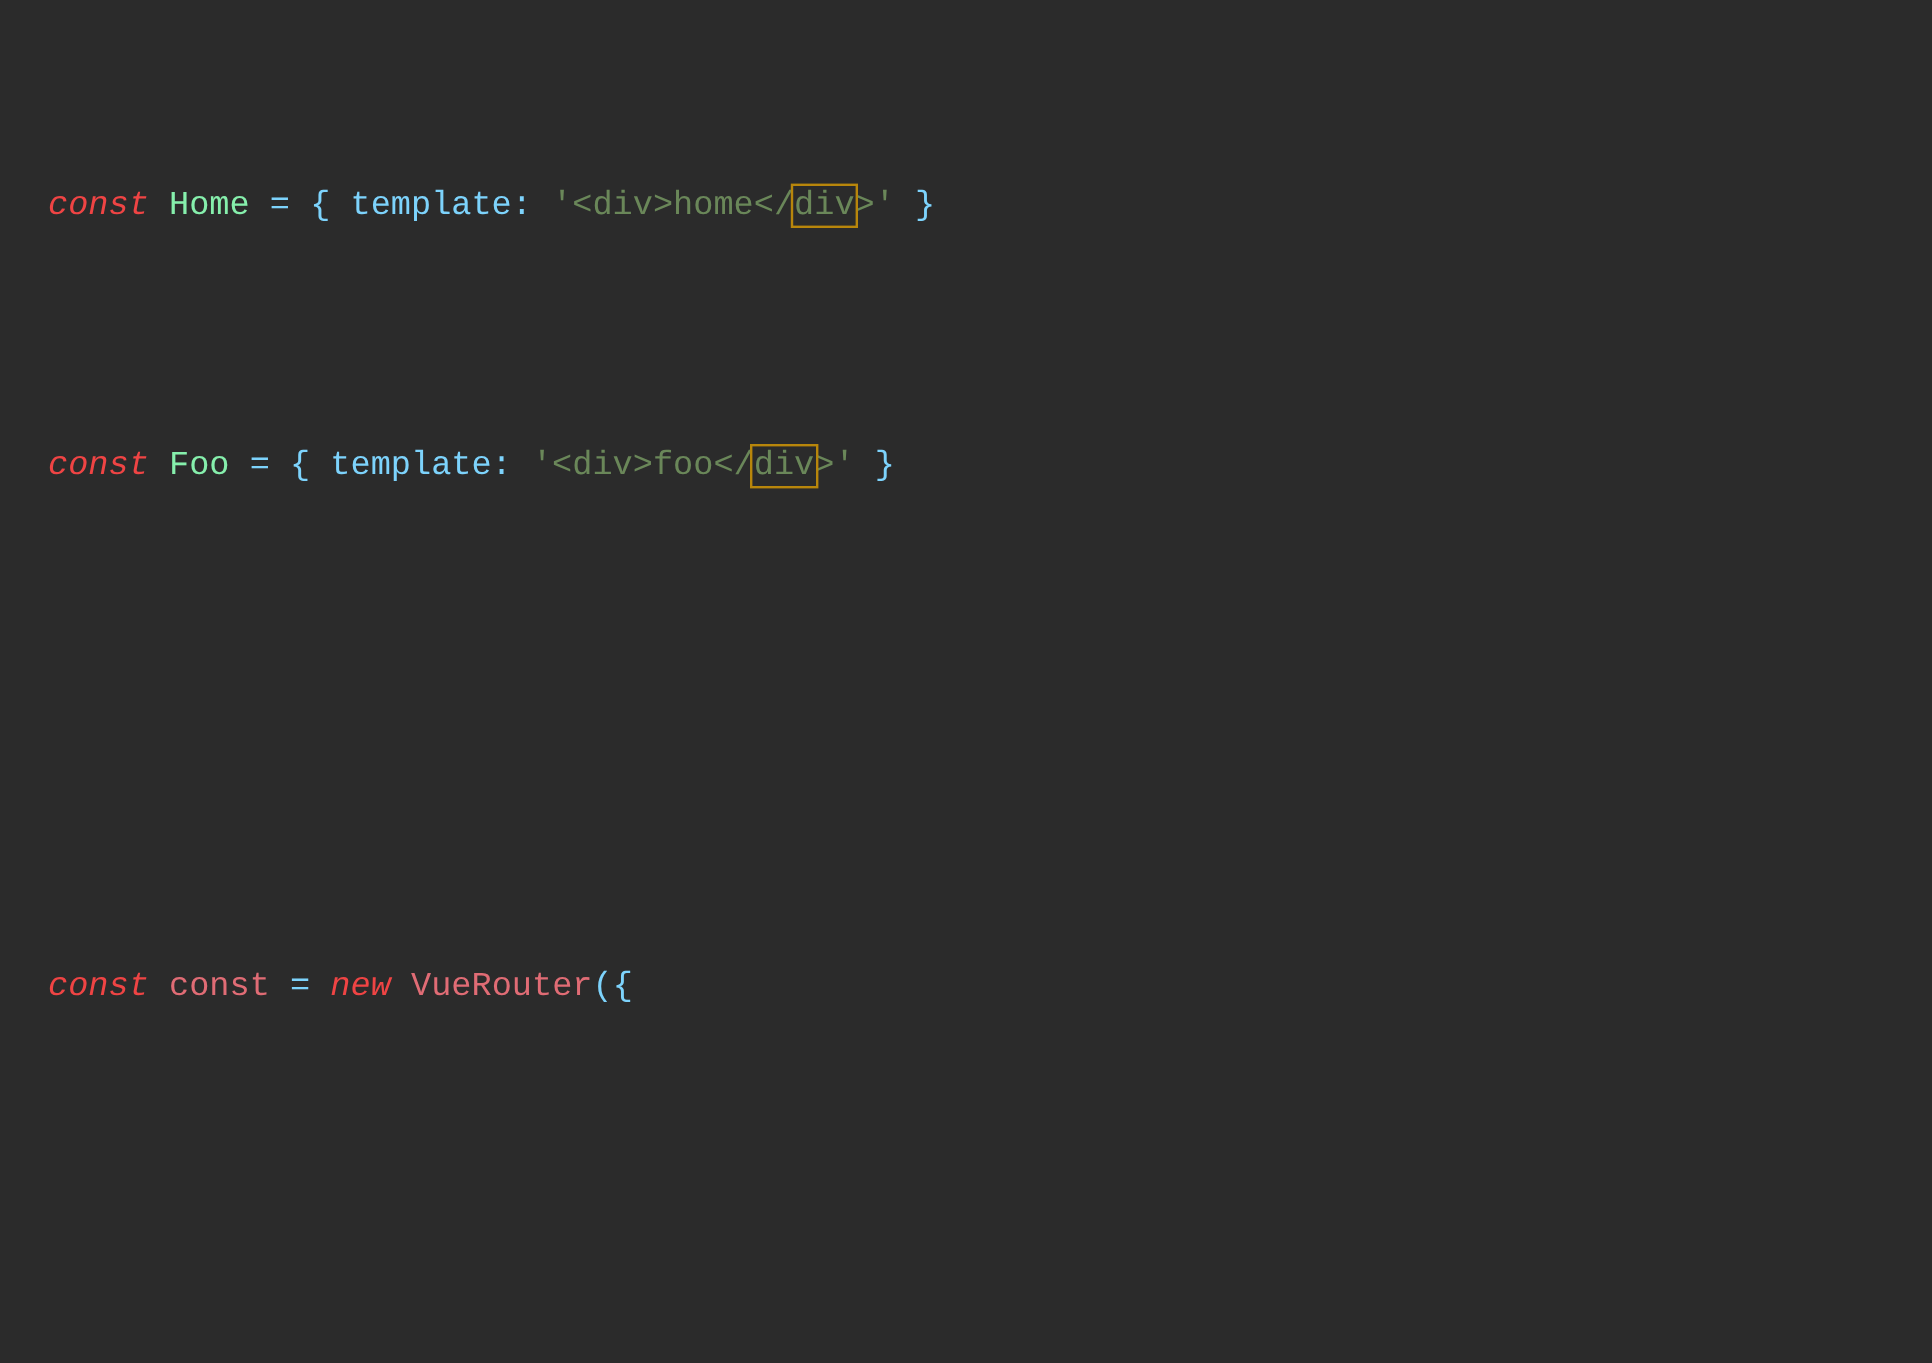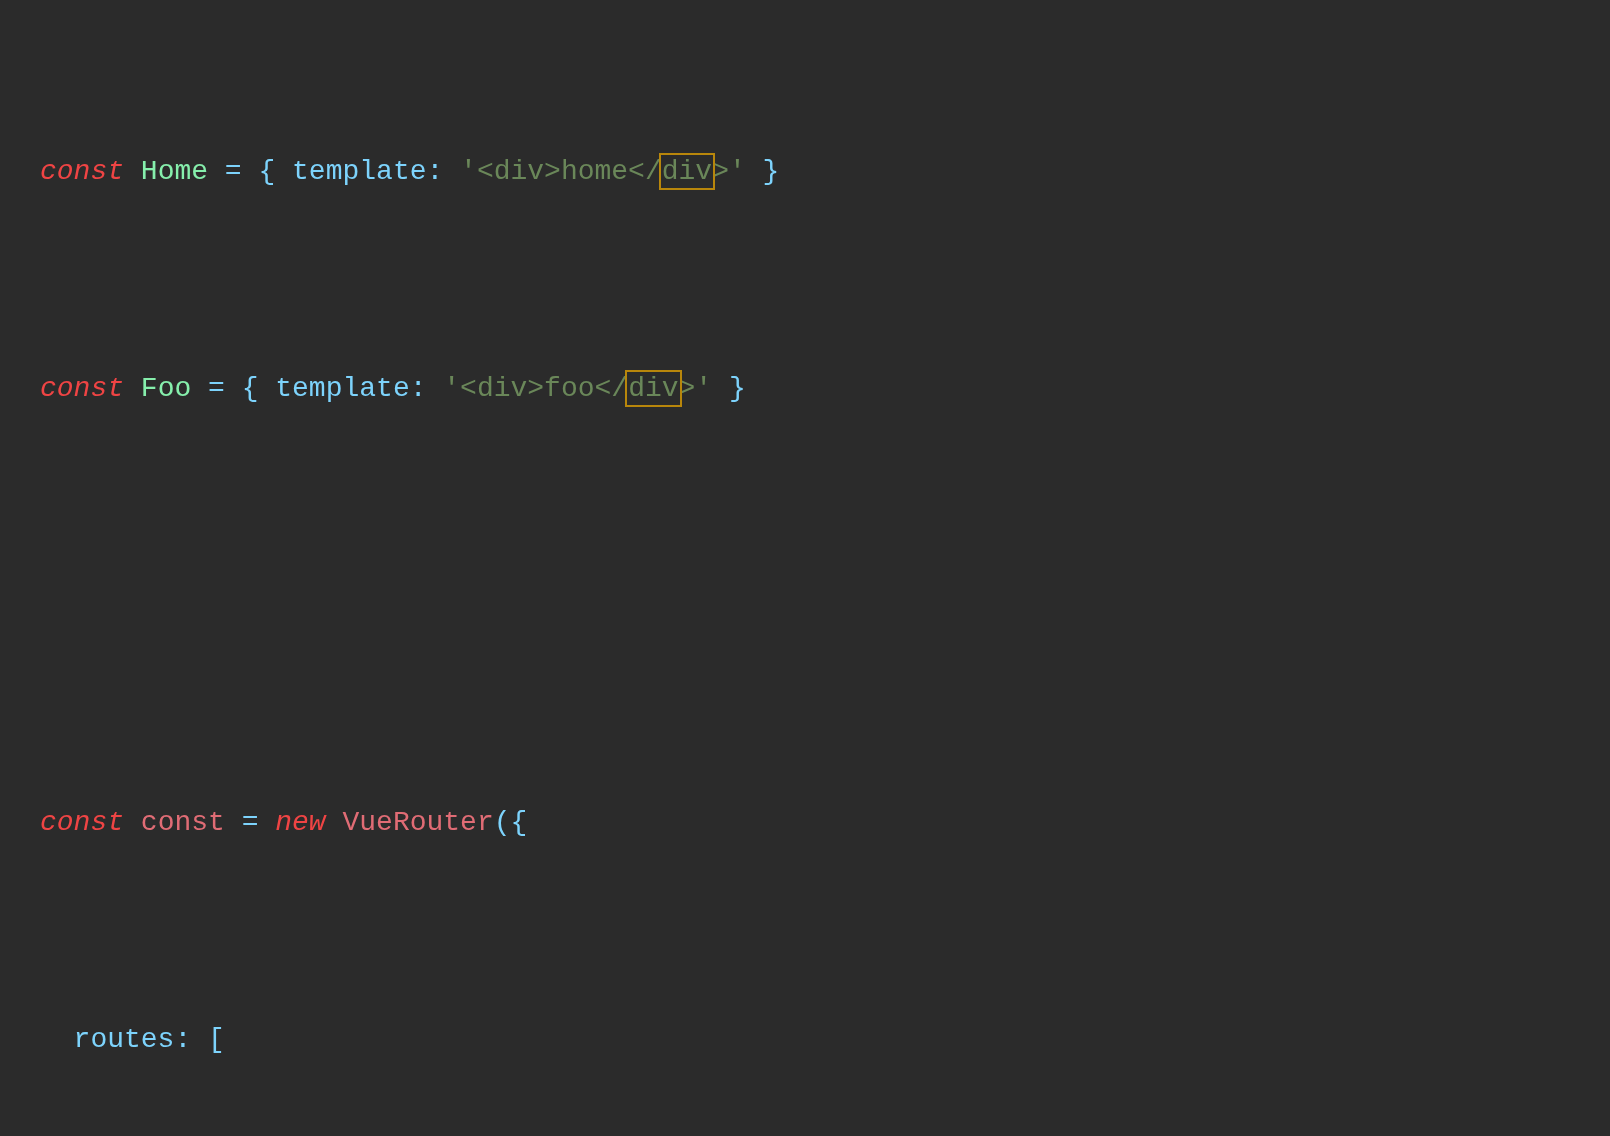--- a/index.html
+++ b/index.html
@@ -68,21 +68,20 @@
   
   <div><span class="kw">const</span><span class="plain"> </span><span class="component-name-pink">Foo</span><span class="plain"> = { template: </span><span class="string-green">'&lt;div&gt;foo&lt;/</span><span class="highlight-box"><span class="string-green">div</span></span><span class="string-green">&gt;'</span><span class="plain"> }</span></div>
 
   
   <div>&nbsp;</div>
 
   
   <div><span class="kw">const</span><span class="plain"> </span><span class="router-var">const</span><span class="plain"> = </span><span class="kw">new</span><span class="plain"> </span><span class="vue-constructor">VueRouter</span><span class="plain">({</span></div>
 
   
-  <div><span class="plain">  routes: [</span></div>
 
   
   
 
   
   
 
   
   
 

